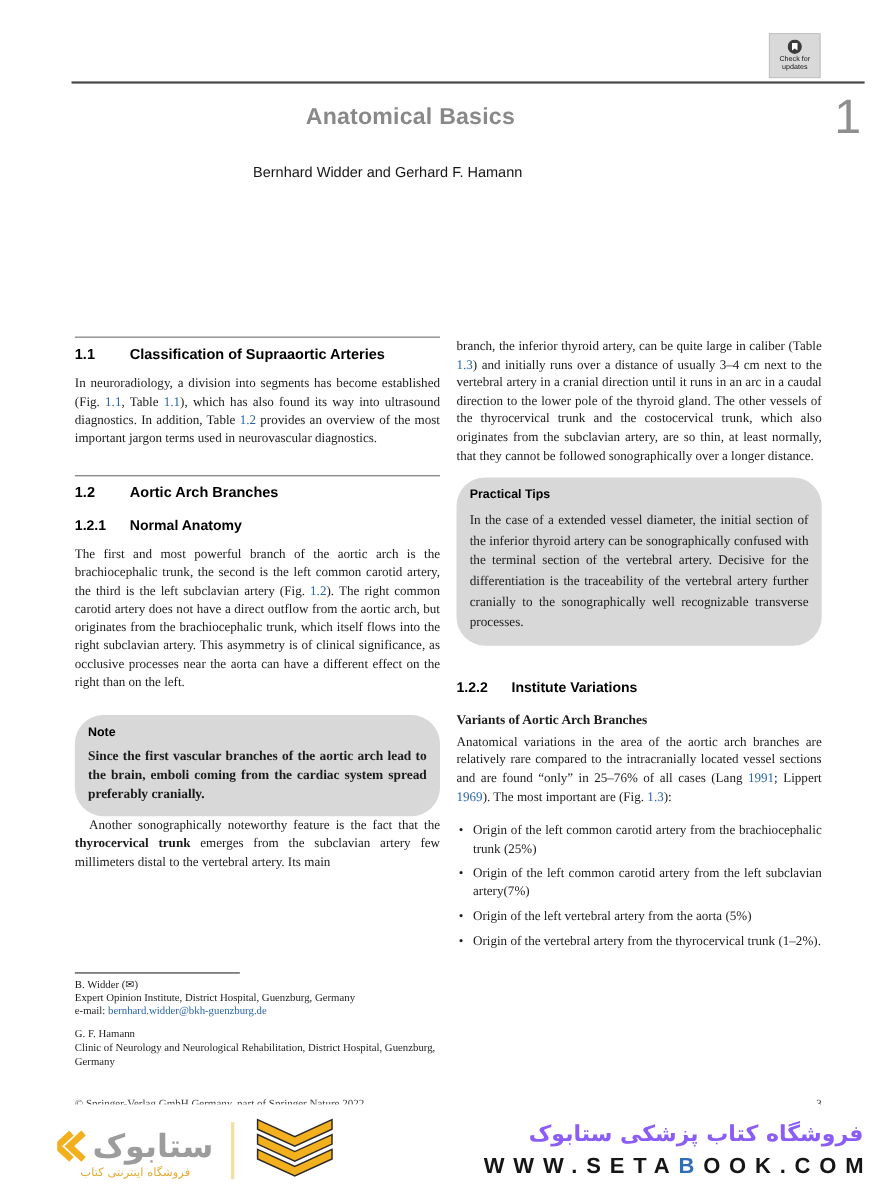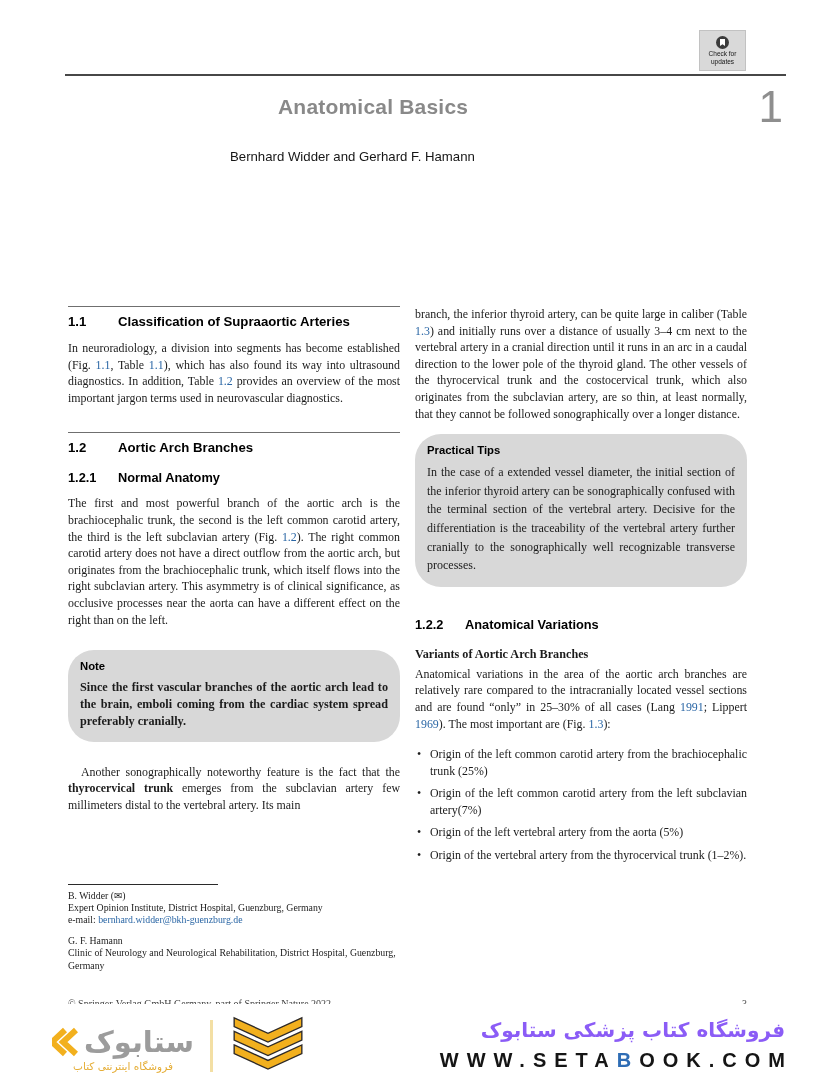--- a/index.html
+++ b/index.html
@@ -47,21 +47,21 @@
   .sub-h { font-size:12.8px; margin-top:15px; }
   .sec-num { width:50px; flex-shrink:0; }
   .mt-122 { margin-top:30px; }
 
   p.body, li.body {
     font-size:11.9px; line-height:16.6px; text-align:justify; color:#1b1b1b;
     hyphens:auto; -webkit-hyphens:auto;
   }
   .p-first { margin-top:11px; }
   .after-sub { margin-top:10px; }
-  .indent { margin-top:22px; text-indent:13px; }
+  .indent { text-indent:13px; }
 
   .lnk { color:#2a66a5; cursor:pointer; }
   .b { font-weight:700; }
 
   .gray-box { background:#d8d8d8; padding:10px 12px 12px 12px;border-radius:26px; }
   .note-box { margin-top:22px; }
   .tips-box { margin-top:12px; }
   .box-title { font-family:"Liberation Sans", sans-serif; font-weight:700; font-size:11.3px; color:#000; margin-bottom:7px; }
   .note-body { font-weight:700; font-size:12.2px; line-height:16.8px; text-align:justify; }
   .tips-body { font-size:12px; line-height:18.6px; text-align:justify; }
@@ -173,26 +173,26 @@
     <div class="col">
       <p class="body"><span>branch, the inferior thyroid artery, can be quite large in caliber (Table </span><span class="lnk">1.3</span><span>) and initially runs over a distance of usually 3–4 cm next to the vertebral artery in a cranial direction until it runs in an arc in a caudal direction to the lower pole of the thyroid gland. The other vessels of the thyrocervical trunk and the costocervical trunk, which also originates from the subclavian artery, are so thin, at least normally, that they cannot be followed sonographically over a longer distance.</span></p>
 
       <div class="gray-box tips-box">
         <div class="box-title">Practical Tips</div>
         <div class="tips-body">In the case of a extended vessel diameter, the initial section of the inferior thyroid artery can be sonographically confused with the terminal section of the vertebral artery. Decisive for the differentiation is the traceability of the vertebral artery further cranially to the sonographically well recognizable transverse processes.</div>
       </div>
 
       <h3 class="sub-h mt-122">
         <span class="sec-num">1.2.2</span>
-        <span>Anatomical Variations</span>
+        <span>Institute Variations</span>
       </h3>
 
       <div class="run-head">Variants of Aortic Arch Branches</div>
 
-      <p class="body"><span>Anatomical variations in the area of the aortic arch branches are relatively rare compared to the intracranially located vessel sections and are found “only” in 25–30% of all cases (Lang </span><span class="lnk">1991</span><span>; Lippert </span><span class="lnk">1969</span><span>). The most important are (Fig. </span><span class="lnk">1.3</span><span>):</span></p>
+      <p class="body"><span>Anatomical variations in the area of the aortic arch branches are relatively rare compared to the intracranially located vessel sections and are found “only” in 25–76% of all cases (Lang </span><span class="lnk">1991</span><span>; Lippert </span><span class="lnk">1969</span><span>). The most important are (Fig. </span><span class="lnk">1.3</span><span>):</span></p>
 
       <ul class="bullets">
         <li class="body">Origin of the left common carotid artery from the brachiocephalic trunk (25%)</li>
         <li class="body">Origin of the left common carotid artery from the left subclavian artery(7%)</li>
         <li class="body">Origin of the left vertebral artery from the aorta (5%)</li>
         <li class="body">Origin of the vertebral artery from the thyrocervical trunk (1–2%).</li>
       </ul>
     </div>
   </div>
 

